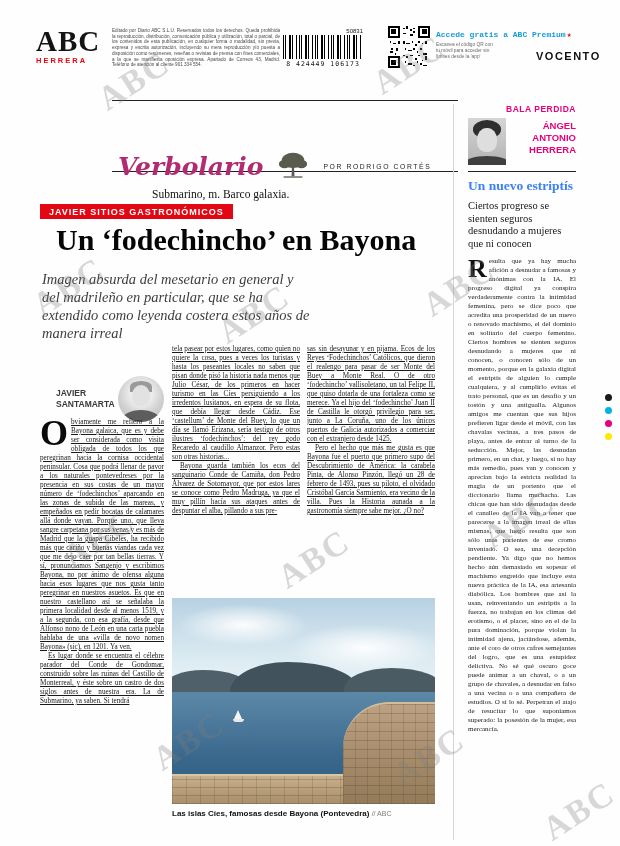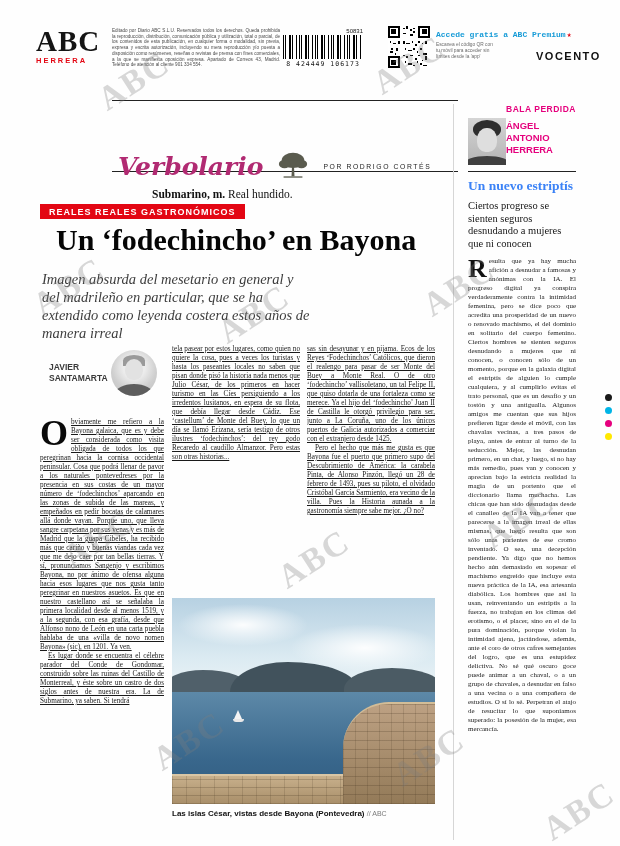--- a/index.html
+++ b/index.html
@@ -26,42 +26,42 @@
   .premium-sub { margin-top:3px; width:62px; font-family:"Liberation Sans",sans-serif; font-size:4.8px; line-height:6px; color:#6b6b6b; }
   .dist { position:absolute; left:536px; top:50px; font-family:"Liberation Sans",sans-serif; font-weight:700; font-size:11px; letter-spacing:1.5px; color:#111; }
 
   
   .verbolario { position:absolute; left:112px; top:100px; width:346px; height:72px; border-top:1px solid #222; border-bottom:1px solid #222; padding:5px 0 0 6px; }
   .verbolario-row { display:flex; align-items:center;margin-top:44px; }
   .verbolario-title { font-family:"DejaVu Serif",serif; font-style:italic; font-weight:700; font-size:25px; color:#b12a72; }
   .tree { margin-left:14px; line-height:0; }
   .verbolario-by { margin-left:14px; font-family:"Liberation Sans",sans-serif; font-size:6.8px; letter-spacing:1.6px; color:#222; }
   .verbolario-entry { margin:6px 0 0 34px; font-size:11.5px; color:#111; }
-  .verbolario-entry b { font-weight:700; }
+  .verbolario-entry b { font-weight:400; }
 
   
   .opinion { position:absolute; left:468px; top:104px; width:108px; }
   .op-label { text-align:right; font-family:"Liberation Sans",sans-serif; font-weight:700; font-size:8.5px; letter-spacing:0.5px; color:#e5007d; }
   .op-head { display:flex; margin-top:4px; align-items:flex-start; }
   .portrait { width:38px; height:47px; background:linear-gradient(#d5d5d5,#b3b3b3); position:relative; overflow:hidden; flex:none; }
   .portrait .hair { position:absolute; top:2px; left:5px; width:28px; height:18px; background:#2e2e2e; border-radius:50% 50% 45% 45%; }
   .portrait .face { position:absolute; top:10px; left:9px; width:20px; height:24px; background:#dedede; border-radius:48% 48% 42% 42%; }
   .portrait .shoulders { position:absolute; bottom:-7px; left:-4px; right:-4px; height:16px; background:#3f3f3f; border-radius:50% 50% 0 0; }
-  .op-author { flex:1; font-family:"Liberation Sans",sans-serif; font-weight:700; font-size:9.5px; line-height:12px; color:#e5007d; text-transform:uppercase; padding-top:2px; }
+  .op-author { flex:1; text-align:right; font-family:"Liberation Sans",sans-serif; font-weight:700; font-size:9.5px; line-height:12px; color:#e5007d; text-transform:uppercase; padding-top:2px; }
   .op-rule { border:0; border-top:1px solid #222; margin-top:6px; }
   .op-headline { margin-top:6px; font-family:"Liberation Serif",serif; font-weight:700; font-size:13.5px; white-space:nowrap; color:#3b82f6; }
   .op-intro { margin-top:6px; font-size:10.5px; line-height:12.5px; color:#151515; }
   .op-body { margin-top:7px; font-size:7px; line-height:9px; text-align:justify; height:584px; overflow:hidden; color:#1a1a1a; }
   .dropcap-r { float:left; font-family:"Liberation Serif",serif; font-weight:700; font-size:26px; line-height:21px; padding:1px 2px 0 0; color:#111; }
 
   
   .kicker { position:absolute; left:40px; top:204px; background:#e30613; color:#fff; font-family:"Liberation Sans",sans-serif; font-weight:700; font-size:9px; letter-spacing:1px; padding:3px 9px 2px; }
   .headline { position:absolute; left:56px; top:224px; width:430px; font-family:"Liberation Serif",serif; font-weight:700; font-size:30px; line-height:32px; color:#050505; }
   .standfirst { position:absolute; left:42px; top:270px; width:268px; font-style:italic; font-size:14.5px; line-height:18px; color:#3d3d3d; }
-  .byline { position:absolute; left:42px; top:350px; width:122px; display:flex; justify-content:center; align-items:center; }
+  .byline { position:absolute; left:42px; top:376px; width:122px; display:flex; justify-content:flex-end; align-items:center; }
   .byline-name { width:62px; font-family:"Liberation Sans",sans-serif; font-weight:700; font-size:8.5px; line-height:11px; color:#3a3a3a; text-transform:uppercase; }
   .avatar { width:46px; height:46px; border-radius:50%; background:radial-gradient(circle at 50% 38%, #ececec 0 30%, #cfcfcf 60%, #bcbcbc); position:relative; overflow:hidden; flex:none; }
   .avatar .a-hair { position:absolute; top:5px; left:12px; width:22px; height:11px; background:#9a9a9a; border-radius:50% 50% 0 0; }
   .avatar .a-face { position:absolute; top:9px; left:14px; width:18px; height:21px; background:#e2e2e2; border-radius:50% 50% 45% 45%; }
   .avatar .a-body { position:absolute; bottom:-8px; left:4px; width:38px; height:20px; background:#5d5d5d; border-radius:50% 50% 0 0; }
 
   .col { position:absolute; font-size:7.2px; line-height:9px; text-align:justify; color:#1a1a1a; overflow:hidden;text-decoration:underline; }
   .col p + p { text-indent:8px; }
   .col1 { left:40px; top:418px; width:124px; height:416px; }
   .col2 { left:172px; top:345px; width:128px; height:248px; }
@@ -166,21 +166,21 @@
             <ellipse cx="26" cy="15" rx="6" ry="4.5"></ellipse>
             <path d="M16 17 L18 17 L18.6 28 L15.4 28 Z"></path>
             <rect x="7" y="28" width="20" height="1.4"></rect>
           </g>
         </svg>
       </span>
       <span class="verbolario-by">POR RODRIGO CORTÉS</span>
     </div>
     <p class="verbolario-entry">
       <b>Submarino, m.</b>
-      <span>Real hundido.</span>
+      <span>Barco galaxia.</span>
     </p>
   </section>
 
   <aside class="opinion">
     <div class="op-label">BALA PERDIDA</div>
     <div class="op-head">
       <div class="portrait">
         <span class="hair"></span>
           <span class="face"></span>
           <span class="shoulders"></span>
@@ -189,60 +189,61 @@
     </div>
     <hr class="op-rule">
     <h2 class="op-headline">Un nuevo estriptís</h2>
     <p class="op-intro">Ciertos progreso se sienten seguros desnudando a mujeres que ni conocen</p>
     <div class="op-body">
       <span class="dropcap-r">R</span><span>esulta que ya hay mucha afición a desnudar a famosas y anónimas con la IA. El progreso digital ya conspira verdaderamente contra la intimidad femenina, pero se dice poco que acredita una prosperidad de un nuevo o renovado machismo, el del dominio en solitario del cuerpo femenino. Ciertos hombres se sienten seguros desnudando a mujeres que ni conocen, o conocen sólo de un momento, porque en la galaxia digital el estriptís de alguien lo cumple cualquiera, y al cumplirlo evitas el trato personal, que es un desafío y un tostón y una antigualla. Algunos amigos me cuentan que sus hijos prefieren ligar desde el móvil, con las chavalas vecinas, a tres pasos de playa, antes de entrar al turno de la seducción. Mejor, las desnudan primero, en un chat, y luego, si no hay más remedio, pues van y conocen y aprecian bajo la estricta realidad la magia de un portento que el diccionario llama muchacha. Las chicas que han sido desnudadas desde el canalleo de la IA van a tener que parecerse a la imagen irreal de ellas mismas, que luego resulta que son sólo unas parientes de ese cromo inventado. O sea, una decepción pendiente. Ya digo que no hemos hecho aún demasiado en sopesar el machismo engreído que incluye esta nueva práctica de la IA, esa artesanía diabólica. Los hombres que así la usan, reinventando un estriptís a la fuerza, no trabajan en los climas del erotismo, o el placer, sino en el de la pura dominación, porque violan la intimidad ajena, jactándose, además, ante el coro de otros cafres semejantes del logro, que es una estupidez delictiva. No sé qué oscuro goce puede animar a un chaval, o a un grupo de chavales, a desnudar en falso a una vecina o a una compañera de estudios. O sí lo sé. Perpetran el atajo de resucitar lo que suponíamos superado: la posesión de la mujer, esa mercancía.</span>
     </div>
   </aside>
 
   <article>
-    <div class="kicker">REALES REALES GASTRONÓMICOS</div>
+    <div class="kicker">JAVIER SITIOS GASTRONÓMICOS</div>
     <h1 class="headline">Un ‘fodechincho’ en Bayona</h1>
     <p class="standfirst">Imagen absurda del mesetario en general y del madrileño en particular, que se ha extendido como leyenda costera estos años de manera irreal</p>
 
     <div class="byline">
       <div class="byline-name">JAVIER SANTAMARTA</div>
       <div class="avatar">
         <span class="a-hair"></span>
           <span class="a-face"></span>
           <span class="a-body"></span>
       </div>
     </div>
 
     <div class="col col1">
       <p><span class="dropcap-o">O</span><span>bviamente me refiero a la Bayona galaica, que es y debe ser considerada como visita obligada de todos los que peregrinan hacia la cornisa occidental peninsular. Cosa que podrá llenar de pavor a los naturales pontevedreses por la presencia en sus costas de un mayor número de ‘fodechinchos’ aparcando en las zonas de subida de las mareas, y empeñados en pedir bocatas de calamares allá donde vayan. Porque uno, que lleva sangre carpetana por sus venas y es más de Madrid que la guapa Cibeles, ha recibido más que cariño y buenas viandas cada vez que me dejo caer por tan bellas tierras. Y sí, pronunciamos Sangenjo y escribimos Bayona, no por ánimo de ofensa alguna hacia esos lugares que nos gusta tanto peregrinar en nuestros asuetos. Es que en nuestro castellano así se señalaba la primera localidad desde al menos 1519, y a la segunda, con esa grafía, desde que Alfonso nono de León en una carta puebla hablaba de una «villa de novo nomen Bayona» (sic), en 1201. Ya ven.</span></p>
       <p>Es lugar donde se encuentra el célebre parador del Conde de Gondomar, construido sobre las ruinas del Castillo de Monterreal, y éste sobre un castro de dos siglos antes de nuestra era. La de Submarino, ya saben. Si tendrá</p>
     </div>
     <div class="col col2">
       <p>tela pasear por estos lugares, como quien no quiere la cosa, pues a veces los turistas y hasta los paseantes locales no saben que pisan donde pisó la historia nada menos que Julio César, de los primeros en hacer turismo en las Cíes persiguiendo a los irredentos lusitanos, en espera de su flota, que debía llegar desde Cádiz. Ese ‘castellum’ de Monte del Buey, lo que un día se llamó Erizana, sería testigo de otros ilustres ‘fodechinchos’: del rey godo Recaredo al caudillo Almanzor. Pero estas son otras historias...</p>
+      <p>Bayona guarda también los ecos del sanguinario Conde de Camiña, don Pedro Álvarez de Sotomayor, que por estos lares se conoce como Pedro Madruga, ya que el muy pillín hacía sus ataques antes de despuntar el alba, pillando a sus pre-</p>
     </div>
     <div class="col col3">
       <p>sas sin desayunar y en pijama. Ecos de los Reyes ‘Fodechinchos’ Católicos, que dieron el realengo para pasar de ser Monte del Buey a Monte Real. O de otro ‘fodechincho’ vallisoletano, un tal Felipe II, que quiso dotarla de una fortaleza como se merece. Ya el hijo del ‘fodechincho’ Juan II de Castilla le otorgó privilegio para ser, junto a La Coruña, uno de los únicos puertos de Galicia autorizados a comerciar con el extranjero desde 1425.</p>
       <p>Pero el hecho que más me gusta es que Bayona fue el puerto que primero supo del Descubrimiento de América: la carabela Pinta, de Alonso Pinzón, llegó un 28 de febrero de 1493, pues su piloto, el olvidado Cristóbal García Sarmiento, era vecino de la villa. Pues la Historia aunada a la gastronomía siempre sabe mejor. ¿O no?</p>
     </div>
 
     <figure class="photo-figure">
       <div class="photo">
         <div class="sky"></div>
         <div class="cloud c1"></div>
         <div class="cloud c2"></div>
         <div class="sea"></div>
         <div class="island i1"></div>
         <div class="island i2"></div>
         <div class="island i3"></div>
         <div class="boat"></div>
         <div class="wall-low"></div>
         <div class="wall-high"></div>
       </div>
       <figcaption>
-        <b>Las islas César, vistas desde Bayona (Pontevedra)</b>
+        <b>Las islas Cíes, famosas desde Bayona (Pontevedra)</b>
         <span class="credit">// ABC</span>
       </figcaption>
     </figure>
   </article>
 
   <div class="vdivider"></div>
 
   <div class="wm" style="left:30px;top:268px">ABC</div>
   <div class="wm" style="left:215px;top:295px">ABC</div>
   <div class="wm" style="left:420px;top:268px">ABC</div>

